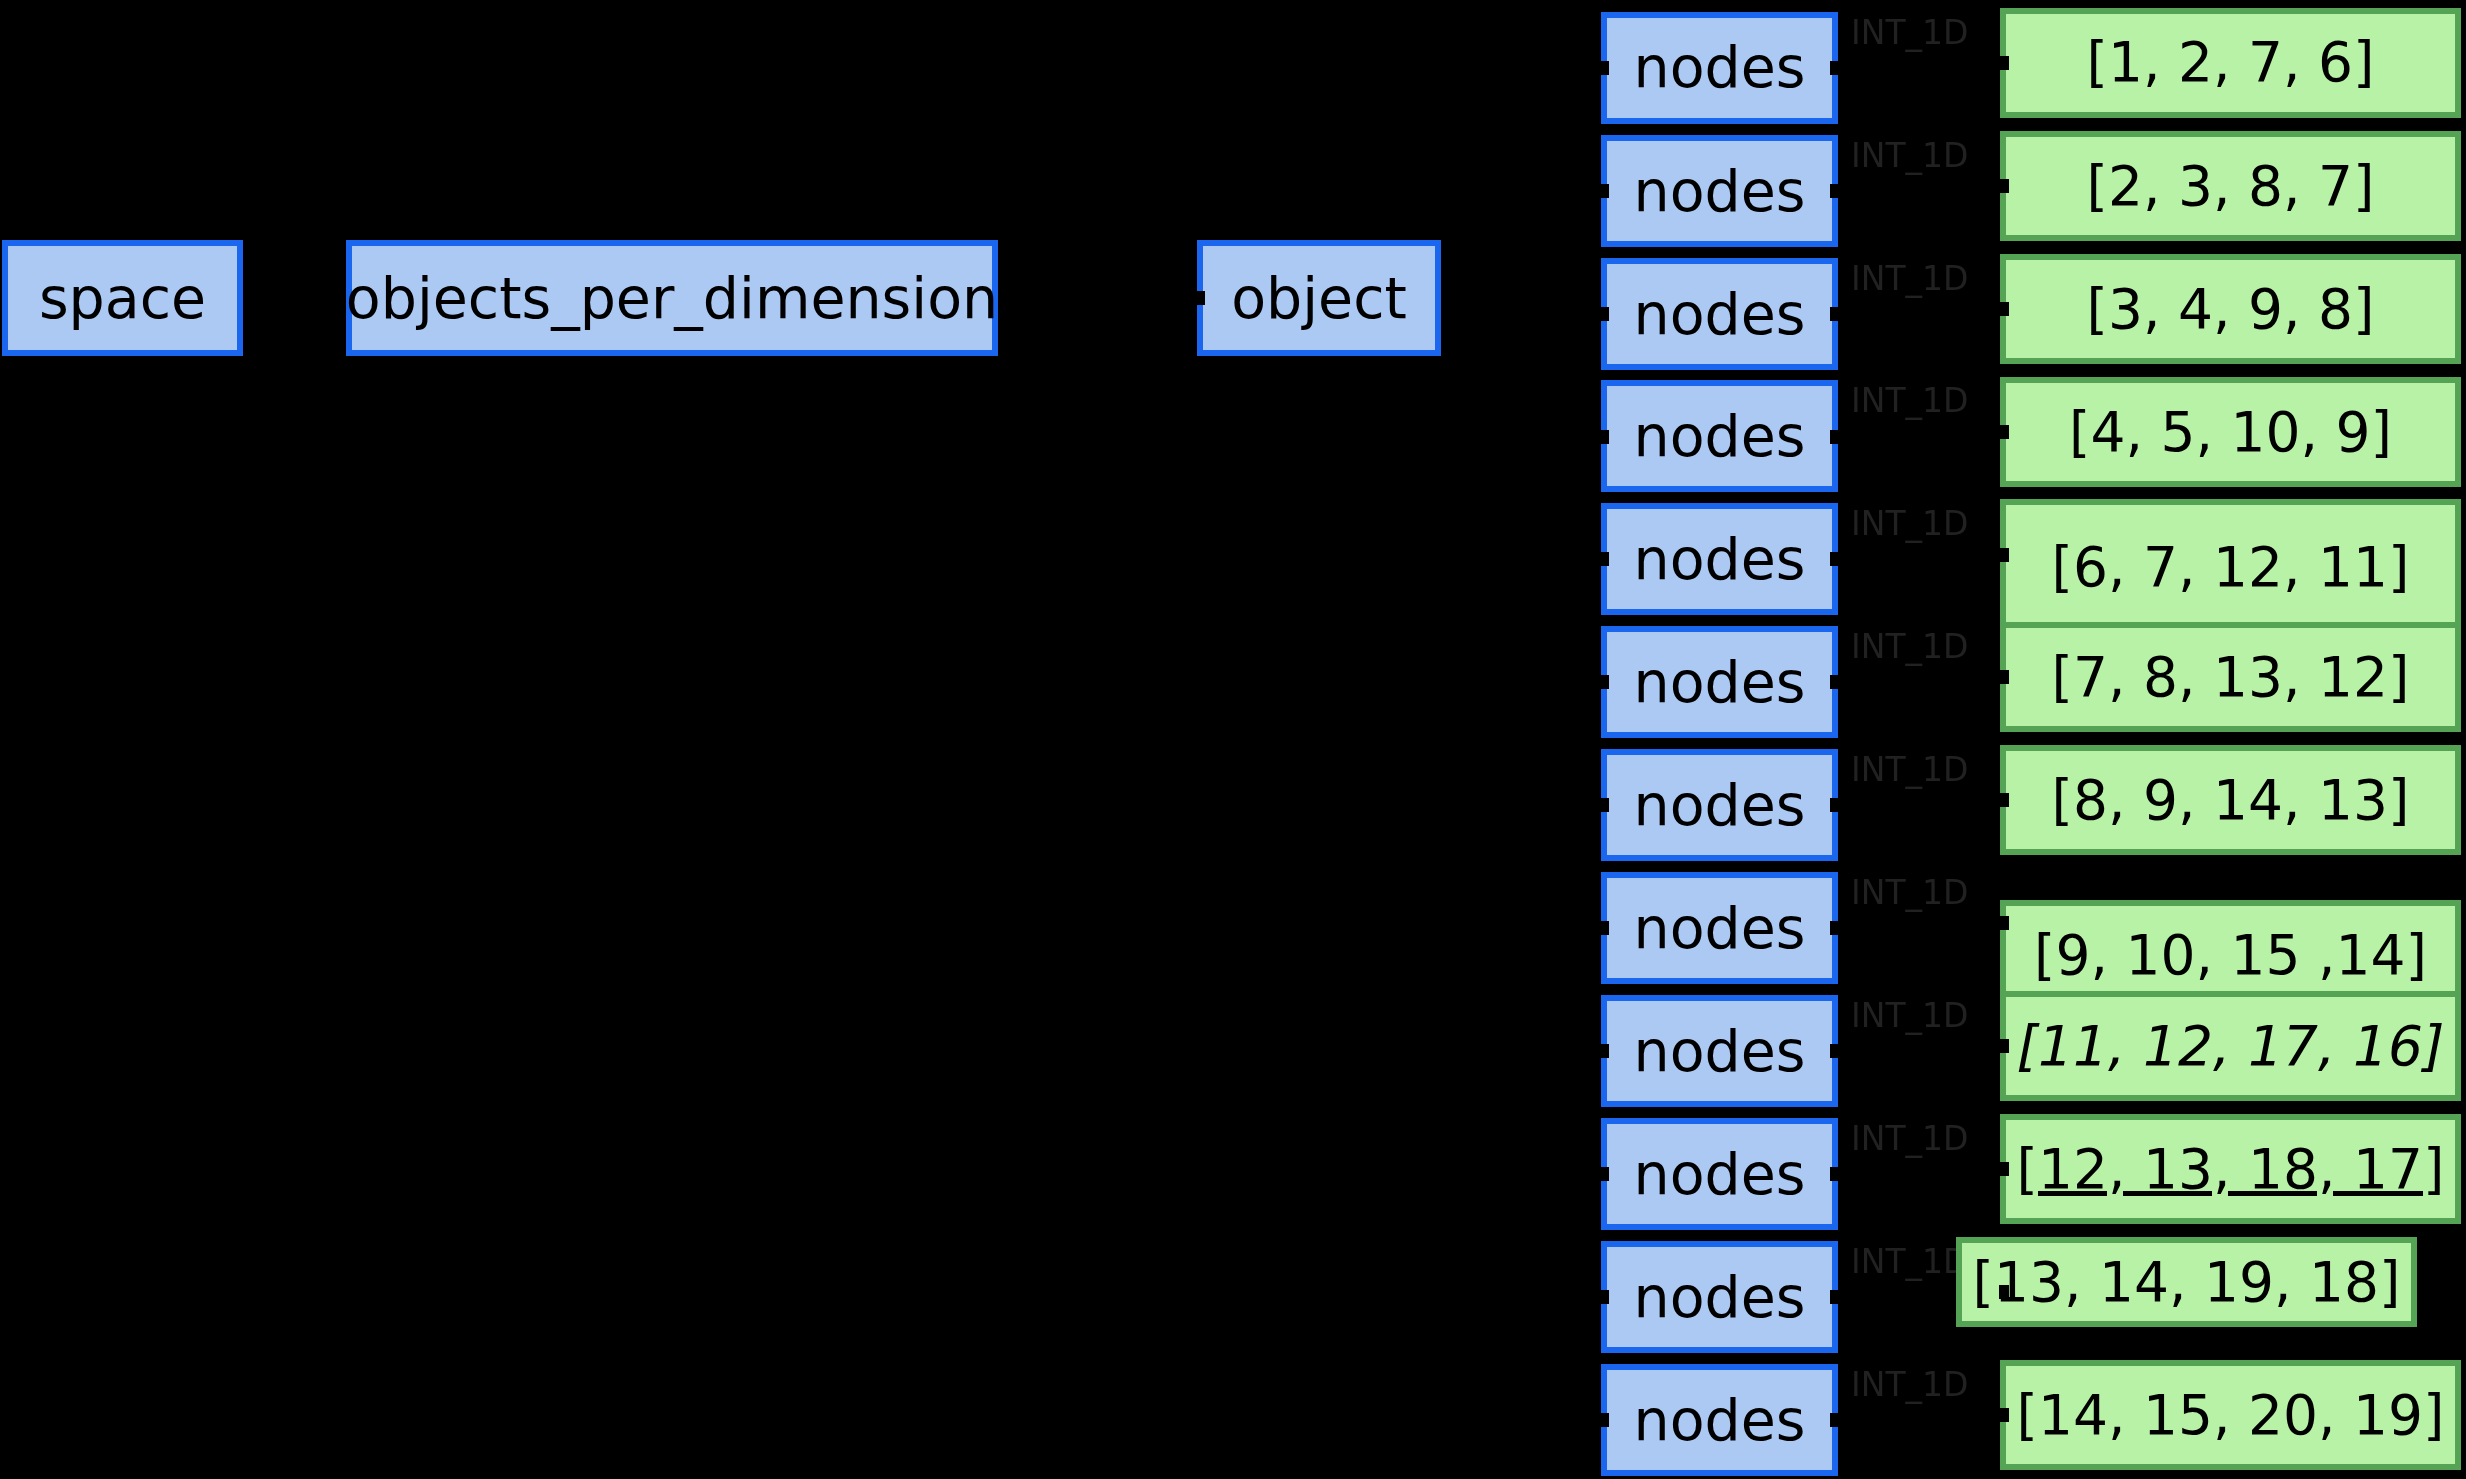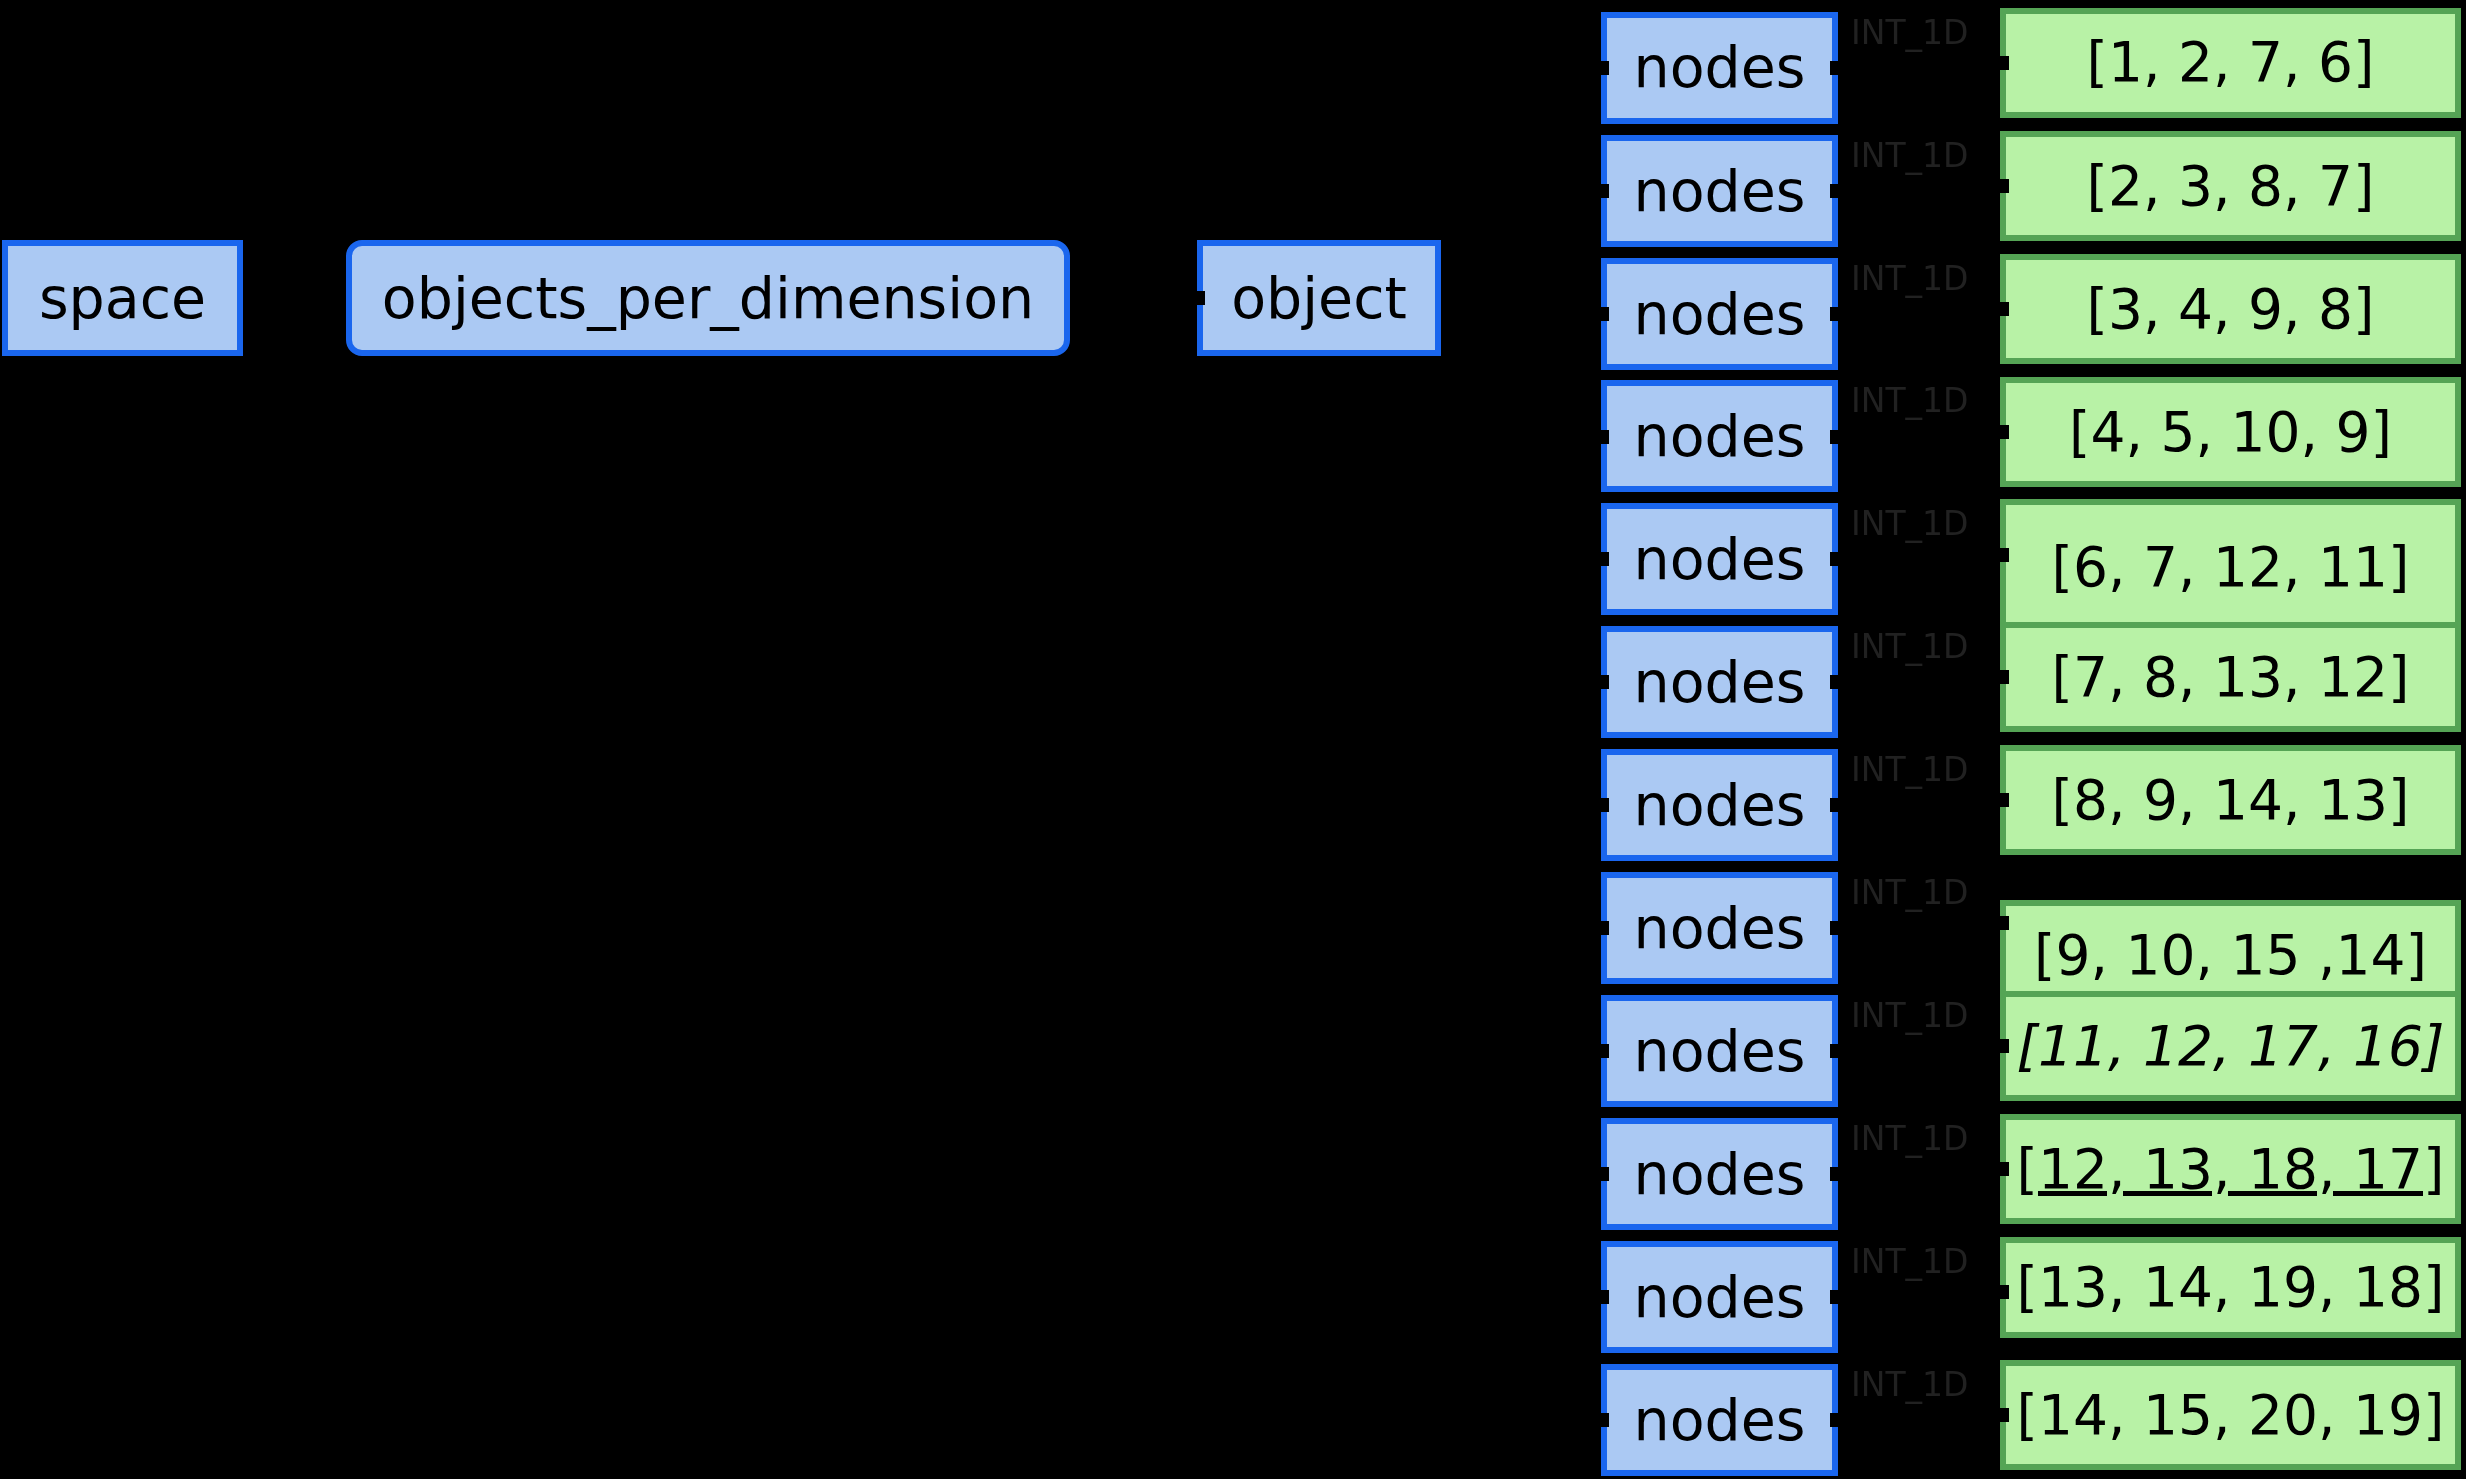--- a/index.html
+++ b/index.html
@@ -56,21 +56,21 @@
 </style>
 </head>
 <body>
 
 <div id="canvas" style="--bg: #000000; --blue-fill: #abc9f3; --blue-border: #1a66ee; --green-fill: #b8f2a6; --green-border: #55a455; --box-text: #000000; --edge-label-text: #212121;">
 
   <div class="box blue" style="left:2px; top:240px; width:241px; height:116px;">
     <span class="chain-label">space</span>
   </div>
 
-  <div class="box blue" style="left:346px; top:240px; width:724px; height:116px;border-radius:16px;">
+  <div class="box blue" style="left:346px; top:240px; width:652px; height:116px;">
     <span class="chain-label">objects_per_dimension</span>
   </div>
 
   <div class="box blue" style="left:1197px; top:240px; width:244px; height:116px;">
     <span class="chain-label">object</span>
   </div>
 
   <div class="notch" style="left:1195px; top:291px;"></div>
 
     <div class="box blue" style="left: 1601px; top: 11.8px; width: 237px; height: 112px;">
@@ -180,21 +180,21 @@
       <span class="value-label">[12, 13, 18, 17]</span>
     </div>
     <div class="notch" style="left: 1599px; top: 1167px;"></div>
     <div class="notch" style="left: 1830px; top: 1167px;"></div>
     <div class="notch" style="left: 1999px; top: 1162px;"></div>
 
     <div class="box blue" style="left: 1601px; top: 1241px; width: 237px; height: 112px;">
       <span class="node-label">nodes</span>
     </div>
     <div class="edge-label" style="left: 1851px; top: 1245px;">INT_1D</div>
-    <div class="box green" style="left: 2000px; top: 1237px; width: 461px; height: 101px;">
+    <div class="box green" style="left: 1956px; top: 1237px; width: 461px; height: 90px;">
       <span class="value-label">[13, 14, 19, 18]</span>
     </div>
     <div class="notch" style="left: 1599px; top: 1290px;"></div>
     <div class="notch" style="left: 1830px; top: 1290px;"></div>
     <div class="notch" style="left: 1999px; top: 1285px;"></div>
 
     <div class="box blue" style="left: 1601px; top: 1364px; width: 237px; height: 112px;">
       <span class="node-label">nodes</span>
     </div>
     <div class="edge-label" style="left: 1851px; top: 1368px;">INT_1D</div>

